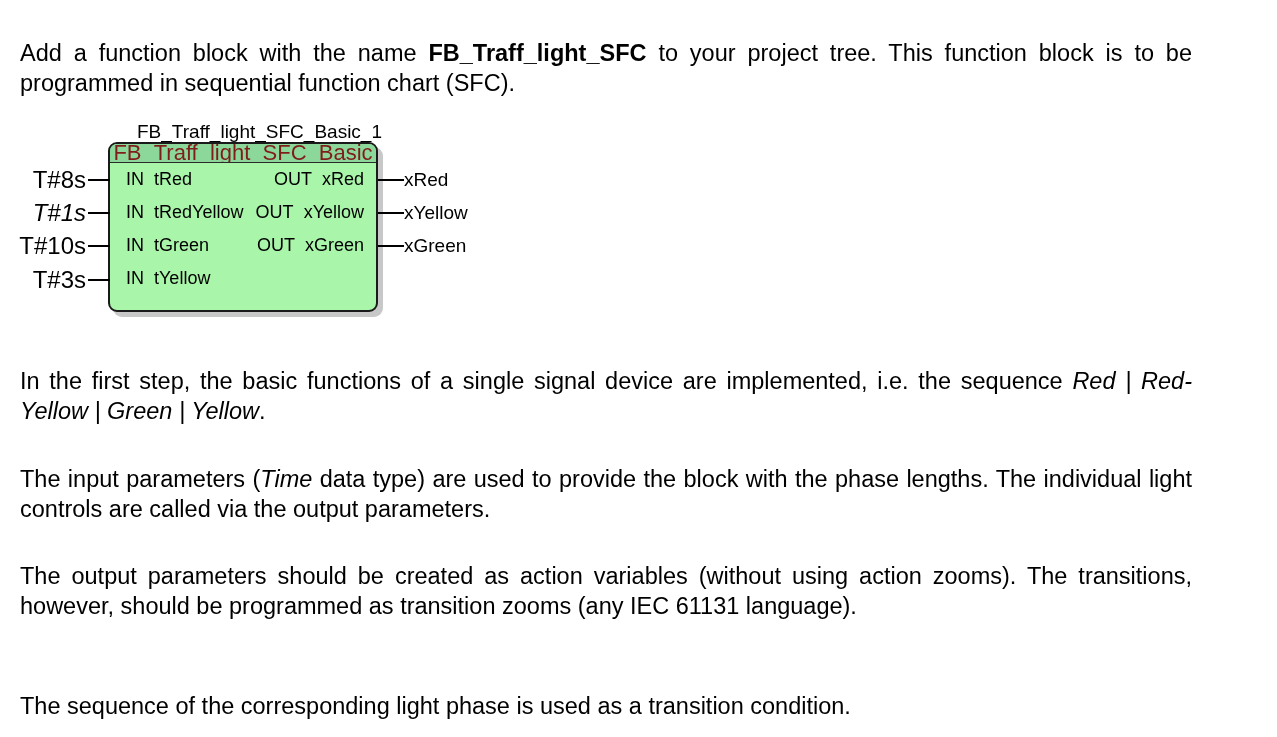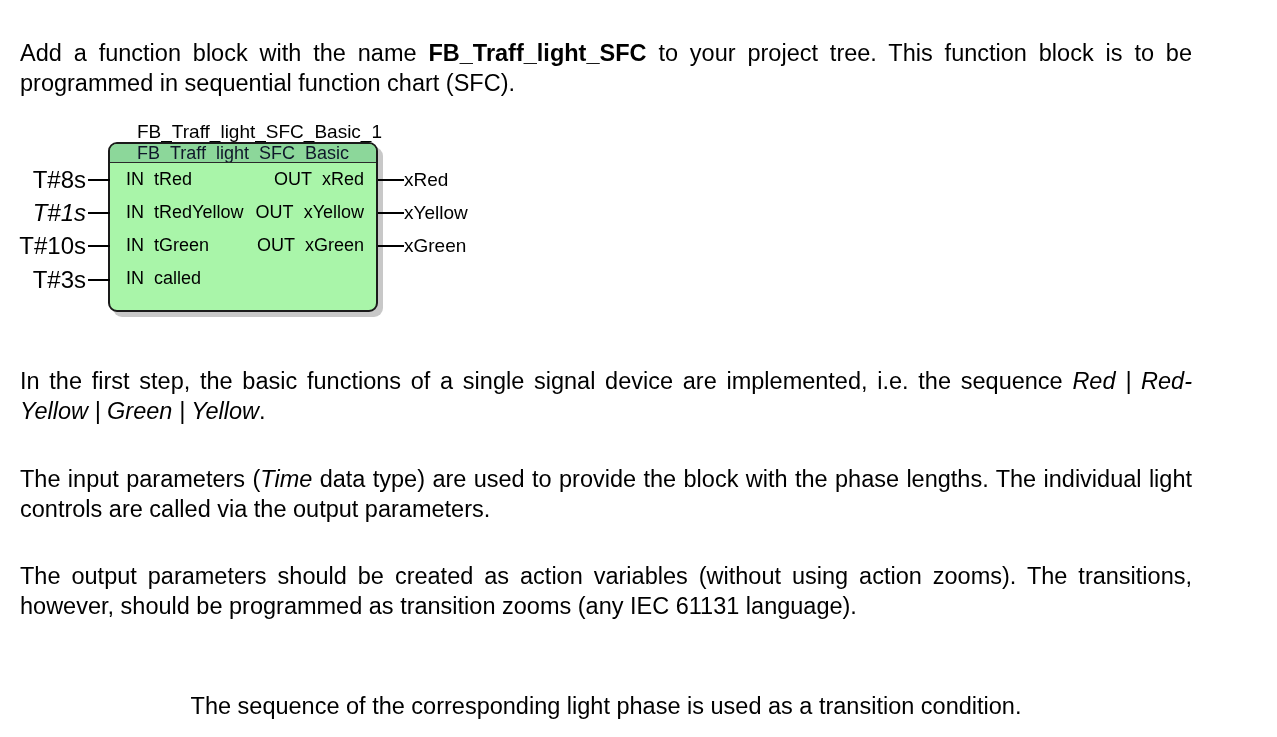--- a/index.html
+++ b/index.html
@@ -24,21 +24,21 @@
     width: 1172px;
   }
   .para {
     font-size: 23.5px;
     line-height: 30px;
     text-align: justify;
     text-justify: inter-word;
     margin: 0;
     color: #000;
   }
-  .para.nojust { text-align: center; }
+  .para.nojust { text-align: left; }
   .bold { font-weight: bold; }
   .ital { font-style: italic; }
 
   #p1 { position: absolute; left: 0;   top: 6px;   width: 1172px; margin-top: 32px; }
   #p2 { position: absolute; left: 0;   top: 366px; width: 1172px; }
   #p3 { position: absolute; left: 0;   top: 464px; width: 1172px; }
   #p4 { position: absolute; left: 0;   top: 561px; width: 1172px; }
   #p5 { position: absolute; left: 0;   top: 691px; width: 1172px; }
 
   
@@ -90,24 +90,24 @@
     border-bottom: 1px solid #2a2a2a;
     box-sizing: border-box;
     overflow: hidden;
   }
   .fb-header-text {
     position: absolute;
     left: 0;
     top: -1px;
     width: 100%;
     text-align: center;
-    font-size: 18px;
+    font-size: 22px;
     line-height: 20px;
     white-space: nowrap;
-    color: #0f172a;
+    color: #7f1d1d;
   }
   .fb-rows {
     position: absolute;
     left: 0;
     top: 19px;
     width: 100%;
   }
   .fb-row {
     position: relative;
     height: 33px;
@@ -181,21 +181,21 @@
       </div>
       <div class="fb-row">
         <span class="fb-in"><span>IN</span>&nbsp;&nbsp;<span>tRedYellow</span></span>
         <span class="fb-out"><span>OUT</span>&nbsp;&nbsp;<span>xYellow</span></span>
       </div>
       <div class="fb-row">
         <span class="fb-in"><span>IN</span>&nbsp;&nbsp;<span>tGreen</span></span>
         <span class="fb-out"><span>OUT</span>&nbsp;&nbsp;<span>xGreen</span></span>
       </div>
       <div class="fb-row">
-        <span class="fb-in"><span>IN</span>&nbsp;&nbsp;<span>called</span></span>
+        <span class="fb-in"><span>IN</span>&nbsp;&nbsp;<span>tYellow</span></span>
       </div>
     </div>
   </div>
 
   <div class="wire wire-in" style="top:179px;"></div>
   <div class="in-lbl-wrap" style="top:169px;">T#8s</div>
 
   <div class="wire wire-in" style="top:212px;"></div>
   <div class="in-lbl-wrap" style="top:202px;font-style:italic;">T#1s</div>
 

